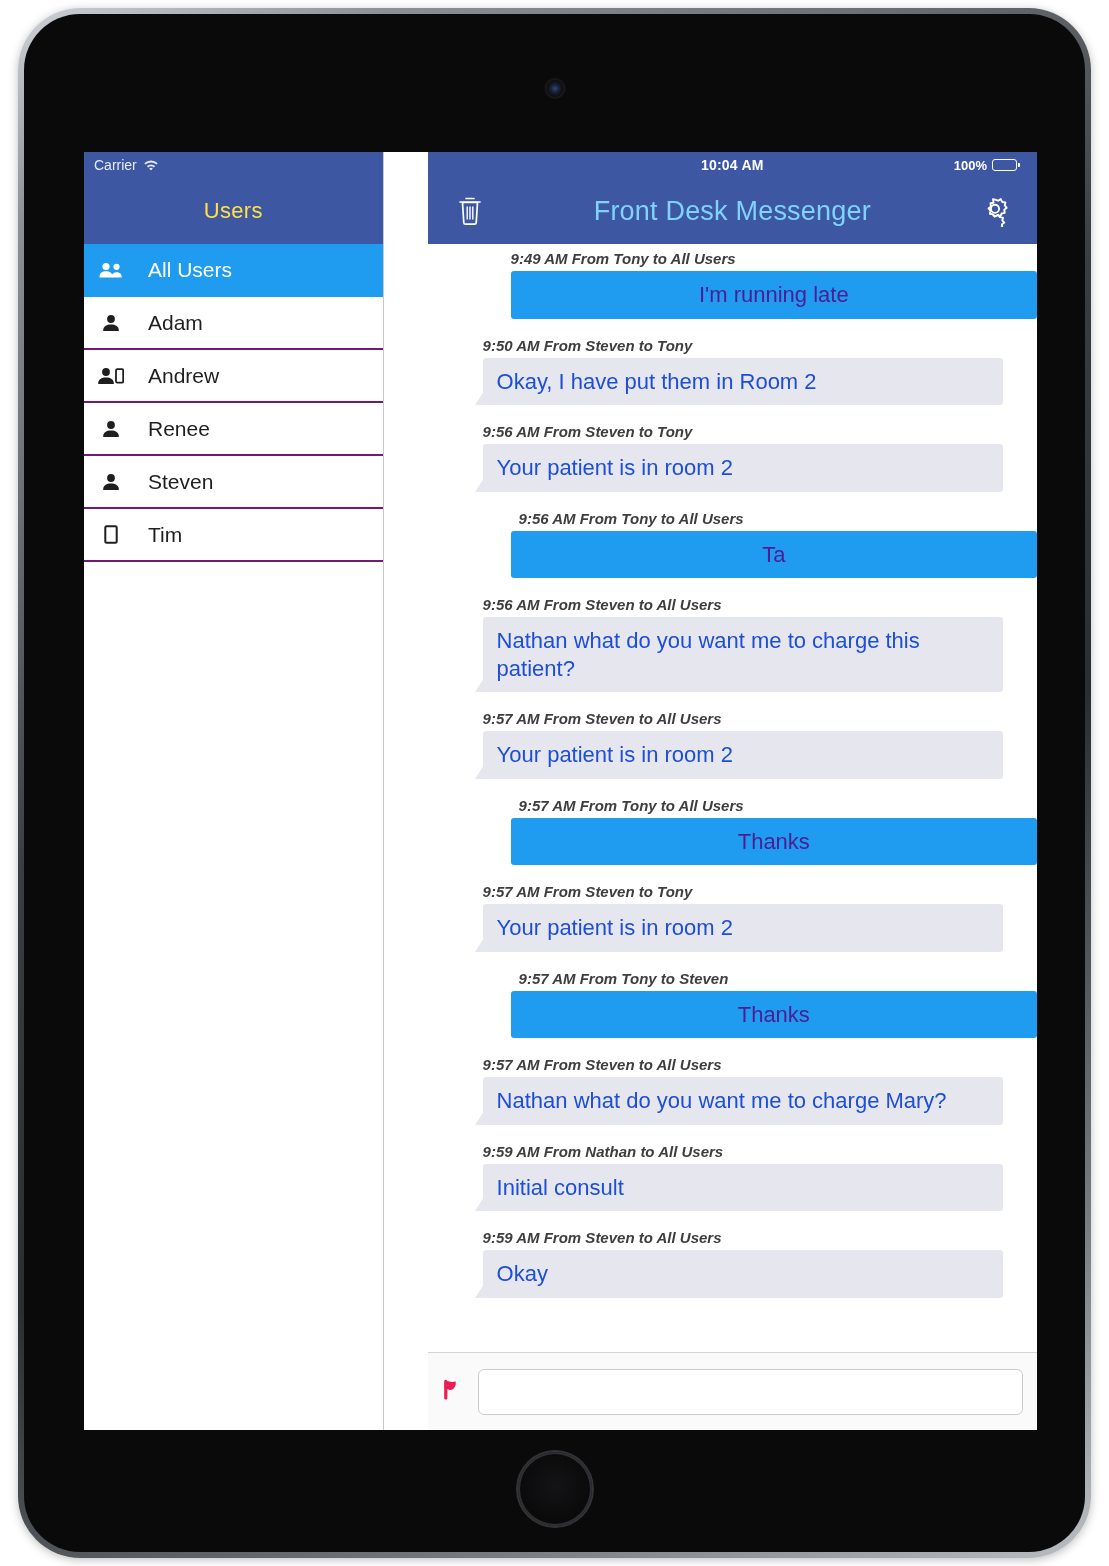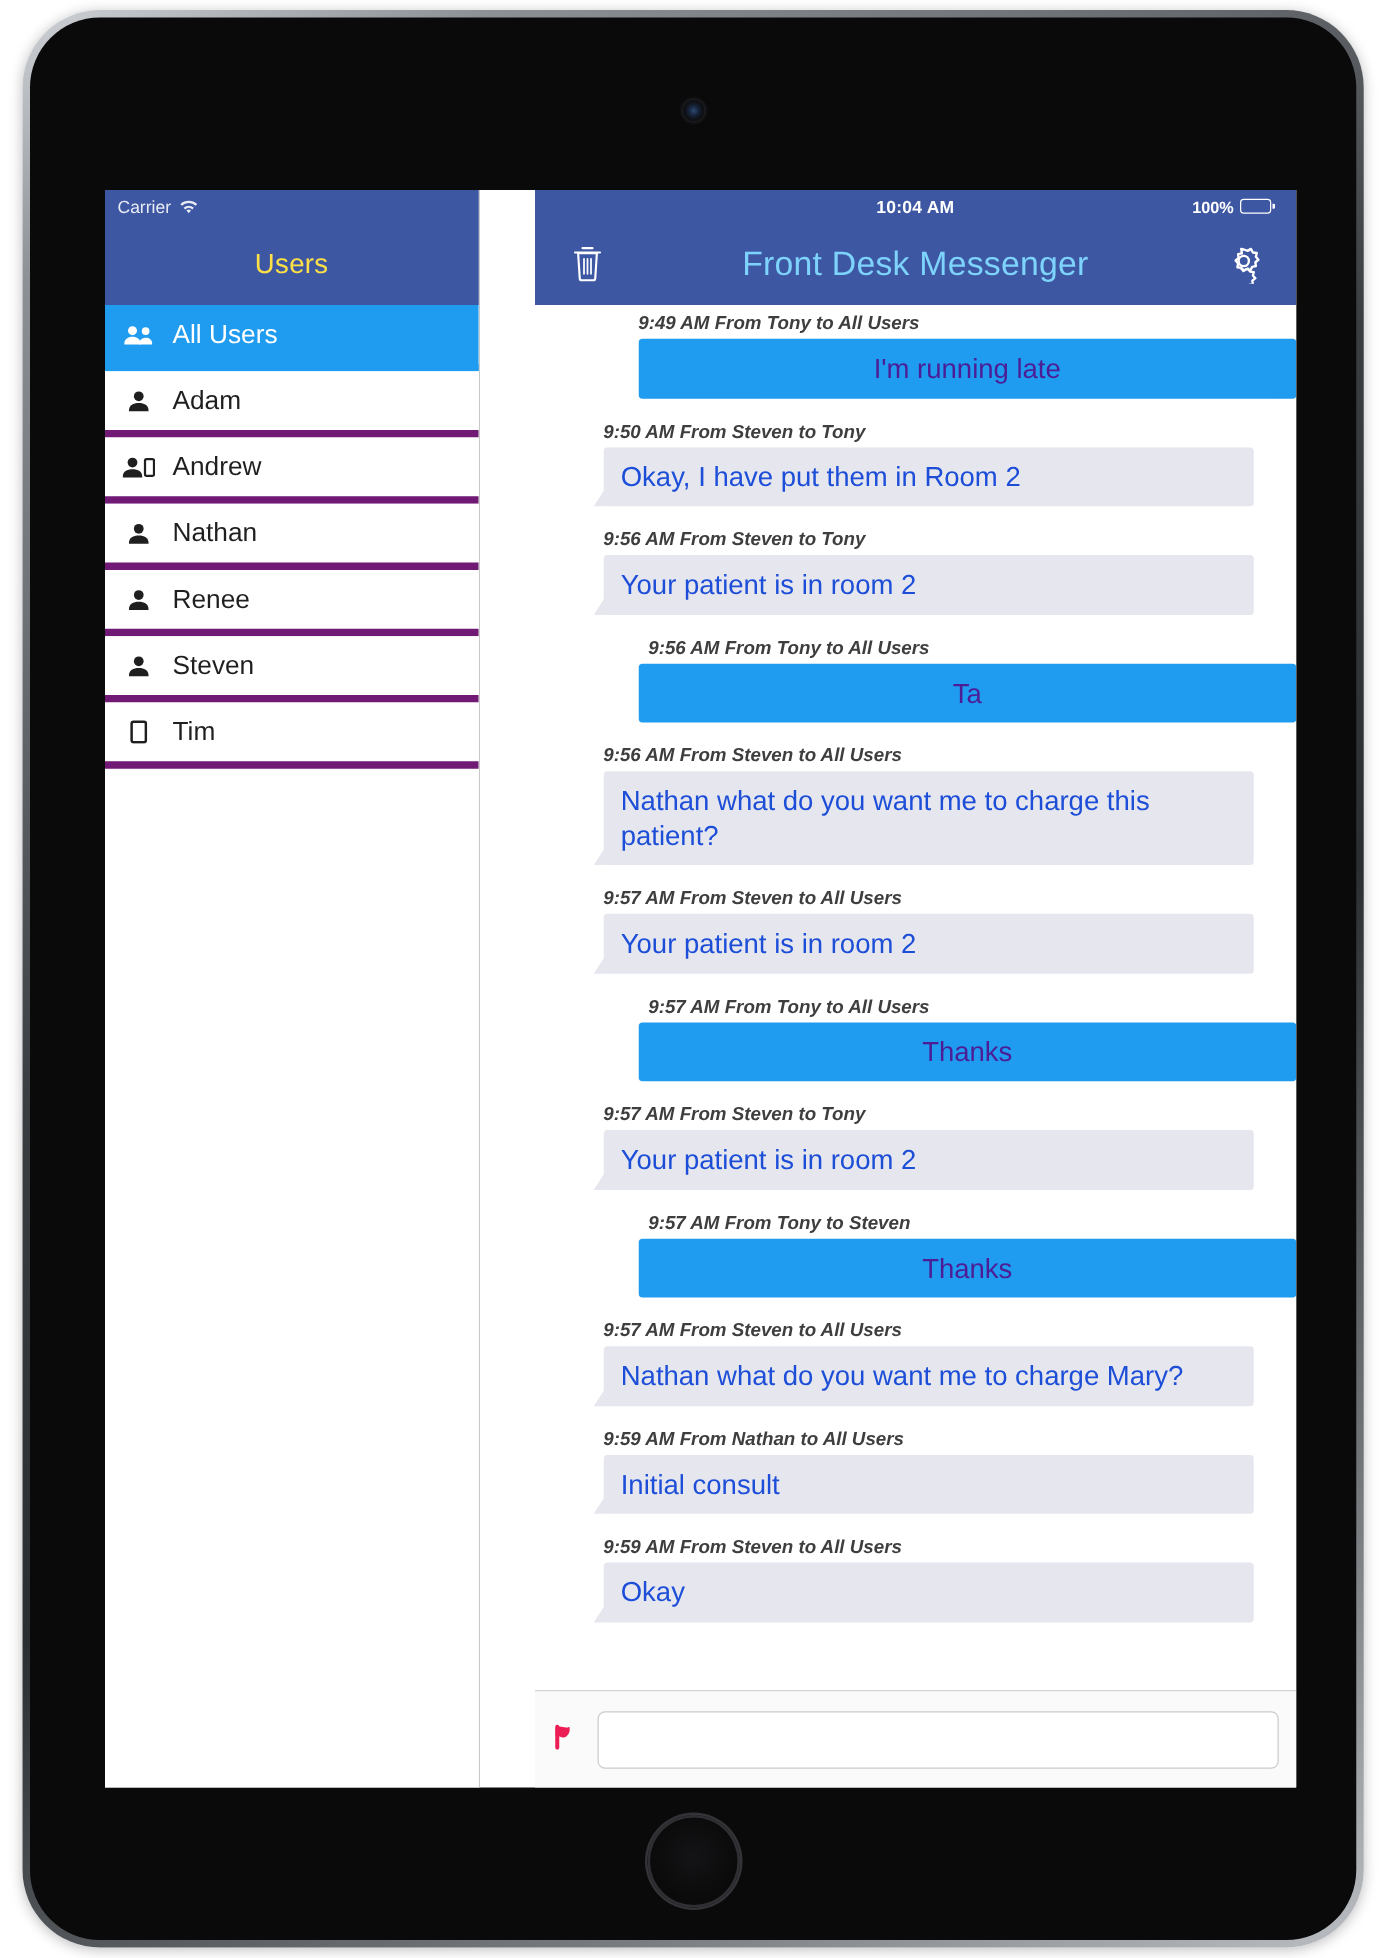--- a/index.html
+++ b/index.html
@@ -122,22 +122,22 @@
   #user-list {
     flex: 1 1 auto;
     overflow: hidden;
     background: #ffffff;
   }
   .user-row {
     height: 53px;
     display: flex;
     align-items: center;
     padding-left: 14px;
-    gap: 14px;
-    border-bottom: 6px solid #701a75;
+    gap: 24px;
+    border-bottom: 2px solid #701a75;
     box-sizing: border-box;
     background: #ffffff;
     color: #1f1f1f;
   }
   .user-row.selected {
     background: #1f9bf0;
     color: #ffffff;
     border-bottom-color: #1f9bf0;
   }
   .user-row .row-icon {
@@ -372,29 +372,20 @@
             <span class="row-icon">
               <svg width="26" height="18" viewBox="0 0 26 18" aria-hidden="true">
                 <circle cx="8" cy="5" r="3.9" fill="currentColor"></circle>
                 <path d="M0.2 16c0-3.6 3.4-5.6 7.8-5.6s7.8 2 7.8 5.6v1H0.2v-1z" fill="currentColor"></path>
                 <rect x="18" y="2.2" width="7.2" height="13.4" rx="1.3" fill="none" stroke="currentColor" stroke-width="1.8"></rect>
               </svg>
             </span>
             <span class="row-label">Andrew</span>
           </div>
 
-          <div class="user-row">
-            <span class="row-icon">
-              <svg width="18" height="18" viewBox="0 0 18 18" aria-hidden="true">
-                <circle cx="9" cy="5" r="3.9" fill="currentColor"></circle>
-                <path d="M1.2 16c0-3.6 3.4-5.6 7.8-5.6s7.8 2 7.8 5.6v1H1.2v-1z" fill="currentColor"></path>
-              </svg>
-            </span>
-            <span class="row-label">Nathan</span>
-          </div>
 
           <div class="user-row">
             <span class="row-icon">
               <svg width="18" height="18" viewBox="0 0 18 18" aria-hidden="true">
                 <circle cx="9" cy="5" r="3.9" fill="currentColor"></circle>
                 <path d="M1.2 16c0-3.6 3.4-5.6 7.8-5.6s7.8 2 7.8 5.6v1H1.2v-1z" fill="currentColor"></path>
               </svg>
             </span>
             <span class="row-label">Renee</span>
           </div>

